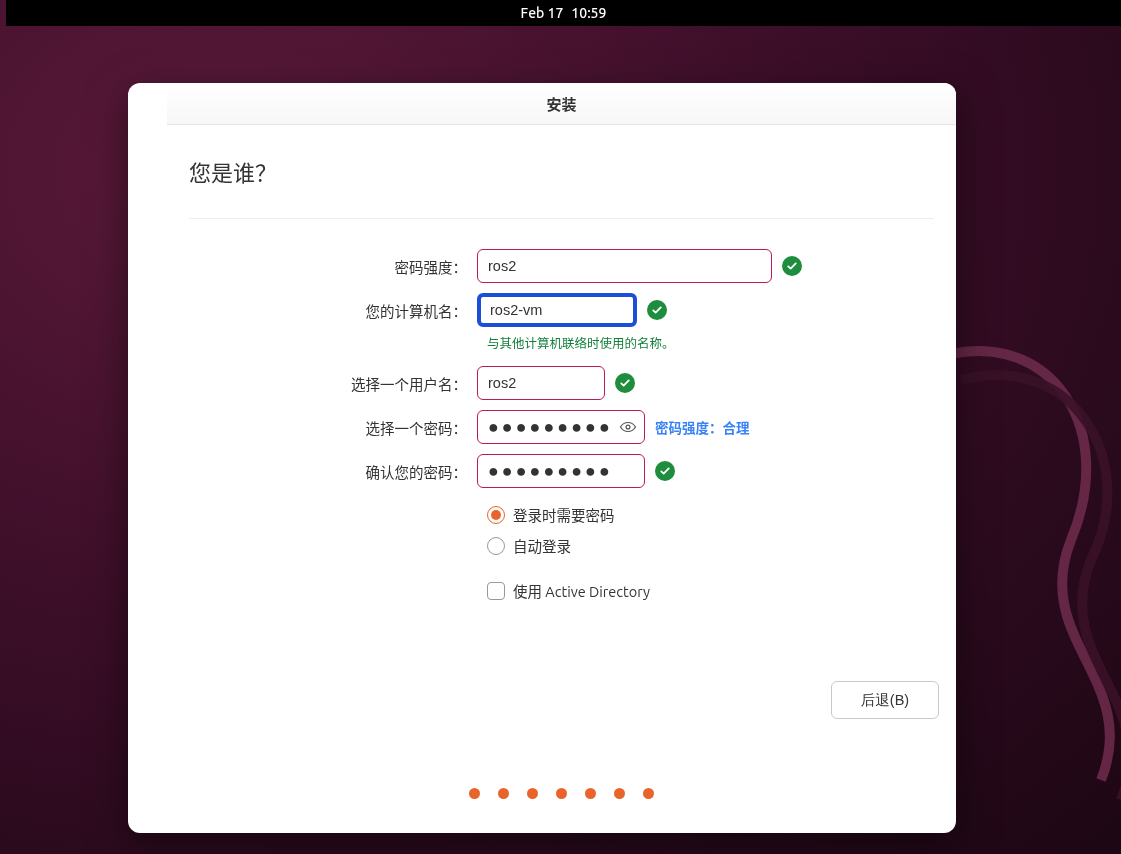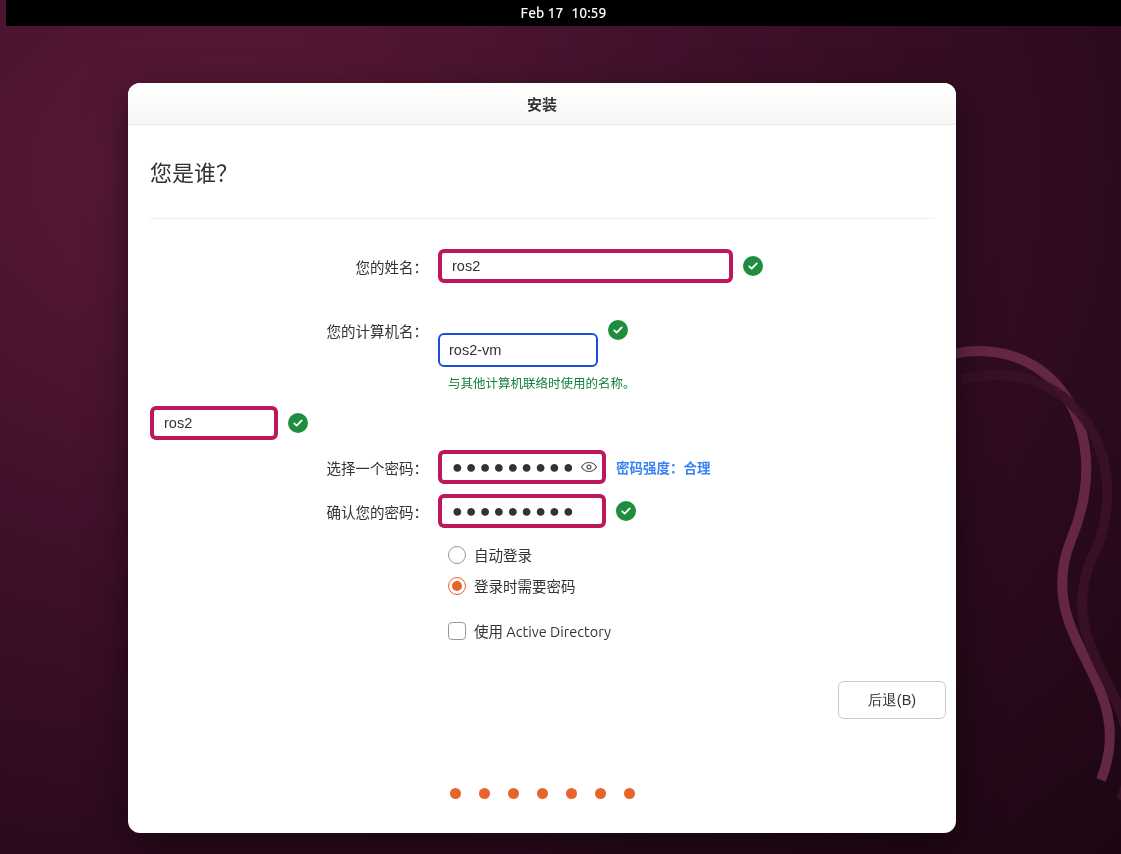--- a/index.html
+++ b/index.html
@@ -17,42 +17,42 @@
   .topbar span { margin: 0 4px; }
   
   .desk-stroke {
     position:absolute; right:-40px; top:300px; width:240px; height:500px; pointer-events:none;
   }
   .desk-stroke svg { width:100%; height:100%; }
   
   .window {
     position:absolute; top:83px; left:128px; width:828px; height:750px;
     background:#fff; border-radius:12px; box-shadow: 0 12px 40px rgba(0,0,0,.5);
-    display:flex; flex-direction:column;
+    display:flex; flex-direction:column;padding-left:39px;
   }
   .titlebar {
     height:42px; display:flex; justify-content:center; align-items:center;
     border-bottom:1px solid #e6e6e6; font-size:15px; font-weight:600; color:#333;
     border-radius:12px 12px 0 0;
     background: linear-gradient(#ffffff, #f7f7f7);
   }
   .content { flex:1; padding:30px 22px 0 22px; position:relative; }
   .heading { font-size:22px; color:#333; font-weight:400; margin-bottom:31px; }
   .divider { border:none; border-top:1px solid #eee; margin-bottom:30px; }
 
   .form { display:flex; flex-direction:column; gap:10px; }
   .row { display:flex; align-items:center; }
   .row .label { width:288px; text-align:right; padding-right:10px; font-size:14.5px; color:#333; }
   .row .field { display:flex; align-items:center; gap:10px; }
   .hint { margin-left:298px; font-size:12.5px; color:#15803d; margin-top:-4px; margin-bottom:4px; }
   .input {
-    height:34px; border:4px solid #be185d; border-radius:6px; padding:0 10px;
+    height:34px; border:1px solid #be185d; border-radius:6px; padding:0 10px;
     font-size:14.5px; color:#333; background:#fff; outline:none;
   }
-  .input.focus { border:2px solid #1d4ed8; padding:0 9px;margin-top:40px; }
+  .input.focus { border:4px solid #1d4ed8; padding:0 9px; }
   .input.w-long { width:295px; }
   .input.w-mid  { width:160px; }
   .input.w-user { width:128px; }
   .input.w-pw   { width:168px; letter-spacing:3px; font-size:18px; }
   .pw-wrap { position:relative; }
   .pw-wrap .eye {
     position:absolute; right:8px; top:50%; transform:translateY(-50%);
     width:18px; height:18px; display:flex; align-items:center; justify-content:center;
     color:#666; cursor:pointer;
   }
@@ -69,21 +69,21 @@
     width:18px; height:18px; border:1.5px solid #999; border-radius:50%; display:flex; align-items:center; justify-content:center; flex-shrink:0;
   }
   .radio.checked { border-color:#e9642b; }
   .radio.checked::after { content:""; width:10px; height:10px; background:#e9642b; border-radius:50%; }
   .checkbox {
     width:18px; height:18px; border:1.5px solid #999; border-radius:4px; flex-shrink:0;
   }
   .ad-hint { margin-left:298px; font-size:12.5px; color:#999; margin-top:2px; }
 
   .footer-buttons {
-    position:absolute; right:10px; bottom:114px; display:flex; gap:2px; align-items:flex-end;
+    position:absolute; right:17px; bottom:114px; display:flex; gap:2px; align-items:flex-end;
   }
   .btn {
     min-width:108px; height:38px; border:1px solid #c9c9c9; border-radius:6px;
     background:#fff; font-size:14.5px; color:#333; cursor:pointer;
     display:flex; align-items:center; justify-content:center;
   }
   .highlight-box { border:3px solid #d8152a; padding:4px; border-radius:2px; }
 
   .dots {
     position:absolute; bottom:34px; left:0; right:0; display:flex; justify-content:center; gap:18px;
@@ -110,21 +110,21 @@
     <span>安装</span>
   </div>
 
   <div class="content">
     <div class="heading">您是谁？</div>
     <hr class="divider">
 
     <div class="form">
 
       <div class="row">
-        <div class="label">您的姓名：</div>
+        <div class="label">密码强度：</div>
         <div class="field">
           <input class="input w-long" value="ros2" style="">
           <span class="check-icon">
             <svg viewBox="0 0 16 16">
                 <path d="M3 8.5 L6.2 11.5 L13 4.5" stroke="#fff" stroke-width="2.4" fill="none" stroke-linecap="round" stroke-linejoin="round"></path>
               </svg>
           </span>
         </div>
       </div>
 
@@ -135,20 +135,21 @@
           <span class="check-icon">
             <svg viewBox="0 0 16 16">
                 <path d="M3 8.5 L6.2 11.5 L13 4.5" stroke="#fff" stroke-width="2.4" fill="none" stroke-linecap="round" stroke-linejoin="round"></path>
               </svg>
           </span>
         </div>
       </div>
       <div class="hint">与其他计算机联络时使用的名称。</div>
 
       <div class="row">
+        <div class="label">选择一个用户名：</div>
         <div class="field">
           <input class="input w-user" value="ros2" style="">
           <span class="check-icon">
             <svg viewBox="0 0 16 16">
                 <path d="M3 8.5 L6.2 11.5 L13 4.5" stroke="#fff" stroke-width="2.4" fill="none" stroke-linecap="round" stroke-linejoin="round"></path>
               </svg>
           </span>
         </div>
       </div>
 
@@ -175,26 +176,26 @@
           <span class="check-icon">
             <svg viewBox="0 0 16 16">
                 <path d="M3 8.5 L6.2 11.5 L13 4.5" stroke="#fff" stroke-width="2.4" fill="none" stroke-linecap="round" stroke-linejoin="round"></path>
               </svg>
           </span>
         </div>
       </div>
 
       <div class="radio-group">
         <div class="radio-item">
+          <span class="radio checked"></span>
+          <span>登录时需要密码</span>
+        </div>
+        <div class="radio-item">
           <span class="radio"></span>
           <span>自动登录</span>
-        </div>
-        <div class="radio-item">
-          <span class="radio checked"></span>
-          <span>登录时需要密码</span>
         </div>
       </div>
 
       <div class="checkbox-group" style="margin-top:14px">
         <div class="checkbox-item">
           <span class="checkbox"></span>
           <span>使用 Active Directory</span>
         </div>
       </div>
 

